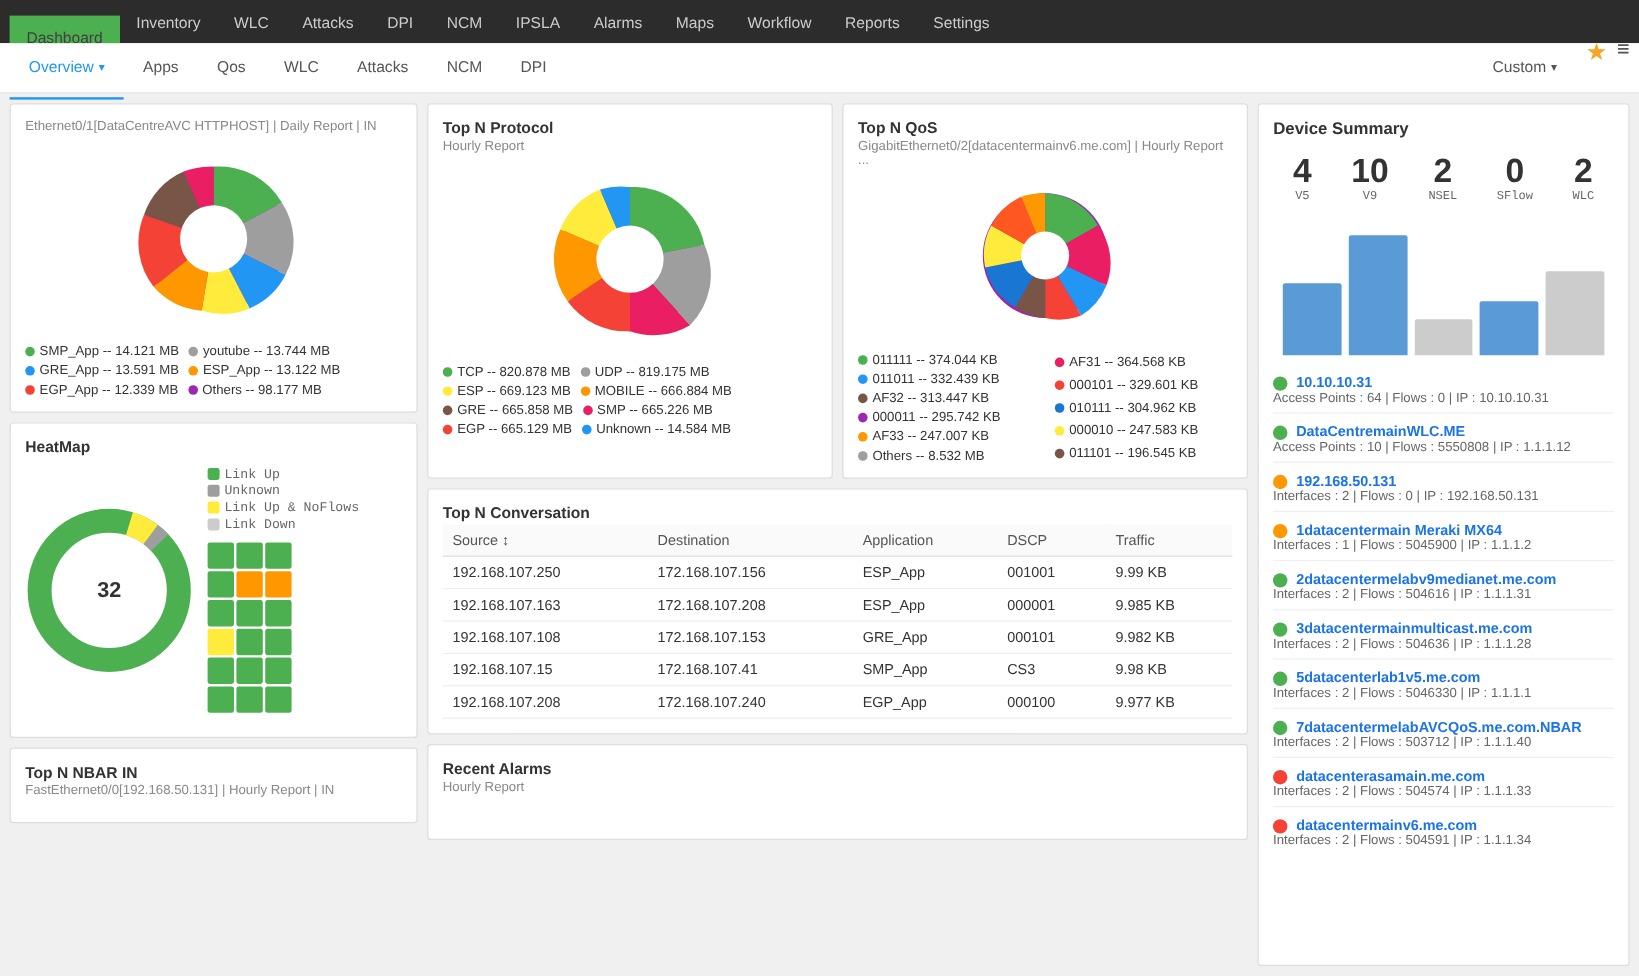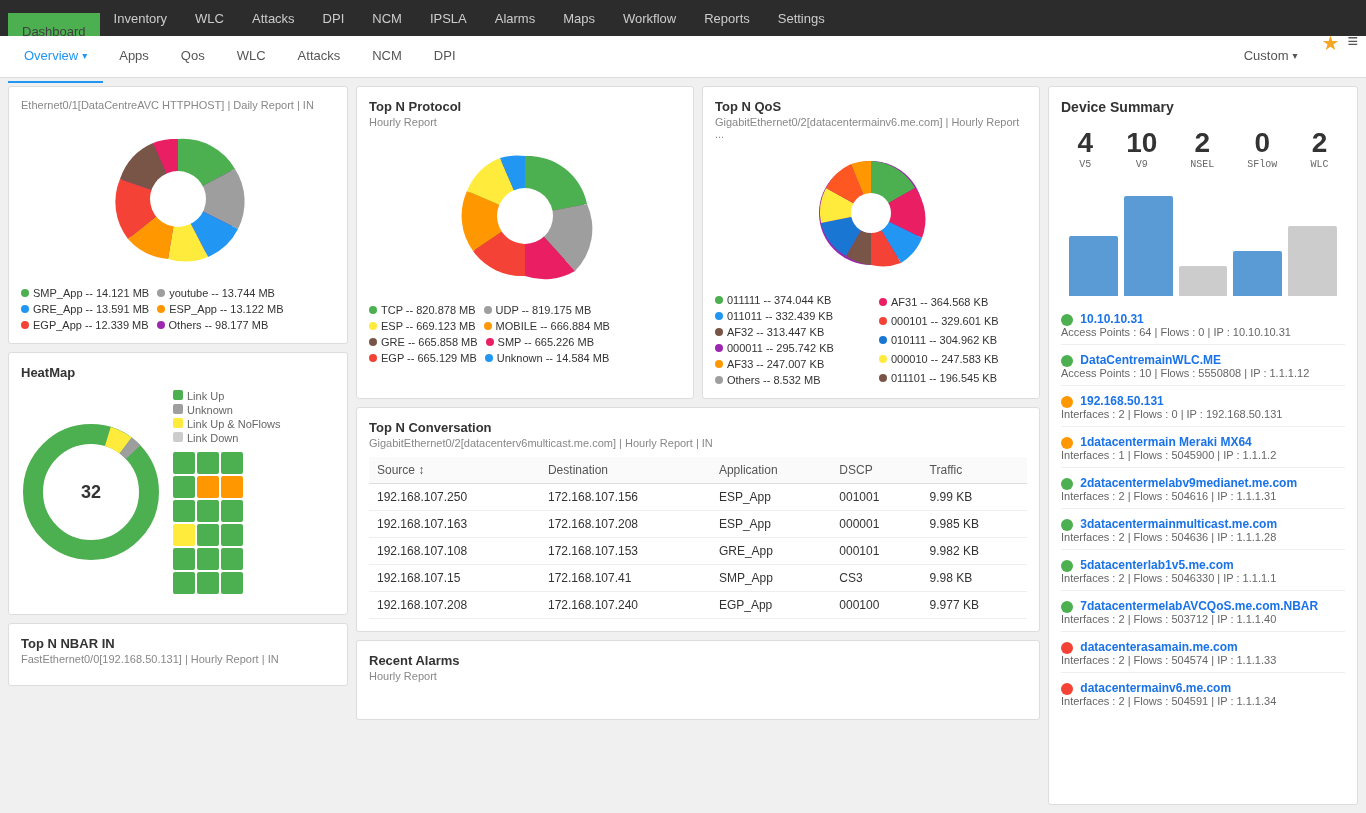--- a/index.html
+++ b/index.html
@@ -87,21 +87,21 @@
     .data-table { width: 100%; border-collapse: collapse; font-size: 12px; }
     .data-table th {
       text-align: left; padding: 6px 8px; border-bottom: 1px solid #ddd;
       color: #555; font-weight: normal; background: #fafafa;
     }
     .data-table td { padding: 6px 8px; border-bottom: 1px solid #eee; }
 
     
     .heatmap-container { display: flex; gap: 12px; align-items: center; padding: 8px 0; }
     .heatmap-legend { font-size: 11px; color: #666; }
-    .heatmap-legend div { margin-bottom: 2px; display: flex; gap: 4px; }
+    .heatmap-legend div { margin-bottom: 2px; display: flex; gap: 4px; font-family: Liberation Mono, monospace; }
     .heatmap-grid { display: grid; grid-template-columns: repeat(3, 22px); gap: 2px; }
     .heatmap-cell { width: 22px; height: 22px; border-radius: 2px; }
 
     .col-top { display: flex; gap: 8px; }
     .col-top .card { flex: 1; }
 
     
     ::-webkit-scrollbar { width: 6px; }
     ::-webkit-scrollbar-thumb { background: #ccc; border-radius: 3px; }
   </style>
@@ -379,21 +379,20 @@
               <div class="legend-dot" style="background:#795548;"></div>
               <span>011101 -- 196.545 KB</span>
             </div>
           </div>
         </div>
       </div>
     </div>
 
     <div class="card">
       <div class="card-title">Top N Conversation</div>
-      <div class="card-subtitle">GigabitEthernet0/2[datacenterv6multicast.me.com] | Hourly Report | IN</div>
       <table class="data-table">
         <thead>
           <tr>
             <th>Source ↕</th>
             <th>Destination</th>
             <th>Application</th>
             <th>DSCP</th>
             <th>Traffic</th>
           </tr>
         </thead>

